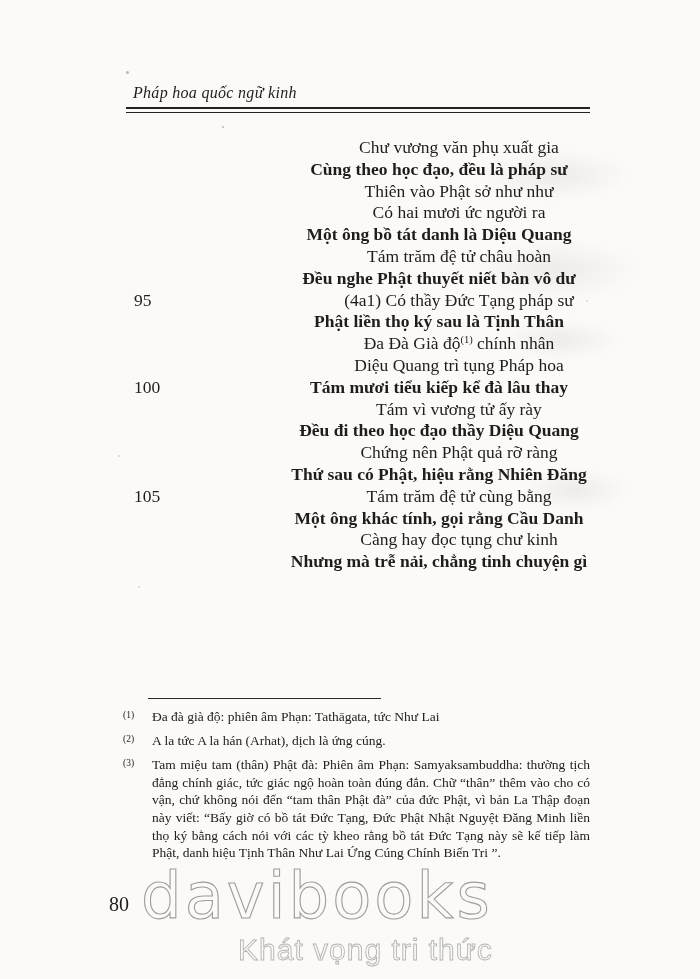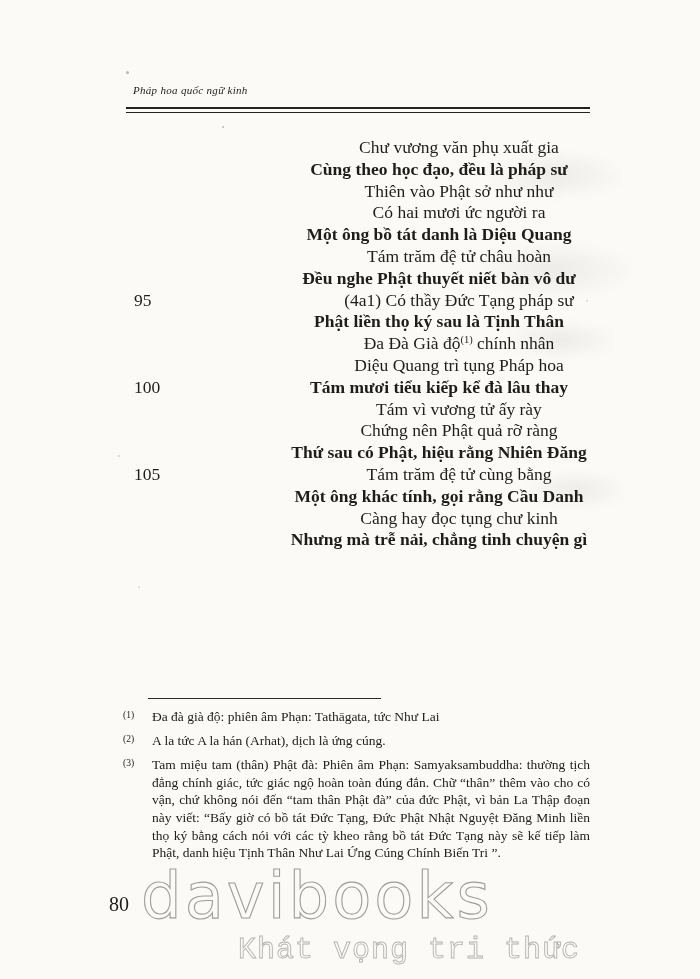--- a/index.html
+++ b/index.html
@@ -24,21 +24,21 @@
     pointer-events:none;
   }
   .speck{
     position:absolute;width:3px;height:3px;border-radius:50%;
     background:rgba(60,60,55,0.35);
     pointer-events:none;
   }
   
   .running-head{
     position:absolute;left:133px;top:84px;
-    font-style:italic;font-size:11px;letter-spacing:0.3px;
+    font-style:italic;font-size:16px;letter-spacing:0.3px;
     white-space:nowrap;
   }
   .head-rule{
     position:absolute;left:126px;top:107px;width:464px;height:2.5px;
     border-top:2px solid #23221f;
     border-bottom:1.5px solid #23221f;
   }
   
   .verses{position:absolute;left:0;top:137px;width:700px;text-align:center;}
   .verse-line{
@@ -77,21 +77,21 @@
   .wm-brand{
     position:absolute;left:141px;top:864px;
     font-family:"DejaVu Sans", sans-serif;
     font-size:64px;line-height:64px;letter-spacing:3px;
     color:rgba(255,255,255,0.05);
     -webkit-text-stroke:1.1px rgba(125,125,125,0.75);
     white-space:nowrap;
   }
   .wm-slogan{
     position:absolute;left:238px;top:933px;
-    font-family:Liberation Mono, monospace;
+    font-family:Liberation Sans, sans-serif;
     font-size:30px;line-height:34px;letter-spacing:1px;
     color:rgba(255,255,255,0.05);
     -webkit-text-stroke:0.9px rgba(140,140,140,0.65);
     white-space:nowrap;
   }
 </style>
 </head>
 <body>
 
 <div class="page">
@@ -121,20 +121,21 @@
       <div class="verse-line six"><span class="verse-text">Có hai mươi ức người ra</span></div>
       <div class="verse-line eight"><span class="verse-text">Một ông bồ tát danh là Diệu Quang</span></div>
       <div class="verse-line six"><span class="verse-text">Tám trăm đệ tử châu hoàn</span></div>
       <div class="verse-line eight"><span class="verse-text">Đều nghe Phật thuyết niết bàn vô dư</span></div>
       <div class="verse-line six"><span class="verse-num">95</span><span class="verse-text">(4a1) Có thầy Đức Tạng pháp sư</span></div>
       <div class="verse-line eight"><span class="verse-text">Phật liền thọ ký sau là Tịnh Thân</span></div>
       <div class="verse-line six"><span class="verse-text">Đa Đà Già độ<sup>(1)</sup> chính nhân</span></div>
       <div class="verse-line six"><span class="verse-text">Diệu Quang trì tụng Pháp hoa</span></div>
       <div class="verse-line eight"><span class="verse-num">100</span><span class="verse-text">Tám mươi tiểu kiếp kể đà lâu thay</span></div>
       <div class="verse-line six"><span class="verse-text">Tám vì vương tử ấy rày</span></div>
+      <div class="verse-line eight"><span class="verse-text">Đều đi theo học đạo thầy Diệu Quang</span></div>
       <div class="verse-line six"><span class="verse-text">Chứng nên Phật quả rỡ ràng</span></div>
       <div class="verse-line eight"><span class="verse-text">Thứ sau có Phật, hiệu rằng Nhiên Đăng</span></div>
       <div class="verse-line six"><span class="verse-num">105</span><span class="verse-text">Tám trăm đệ tử cùng bằng</span></div>
       <div class="verse-line eight"><span class="verse-text">Một ông khác tính, gọi rằng Cầu Danh</span></div>
       <div class="verse-line six"><span class="verse-text">Càng hay đọc tụng chư kinh</span></div>
       <div class="verse-line eight"><span class="verse-text">Nhưng mà trễ nải, chẳng tinh chuyện gì</span></div>
     </div>
 
   <div class="fn-rule"></div>
   <div class="footnotes">

